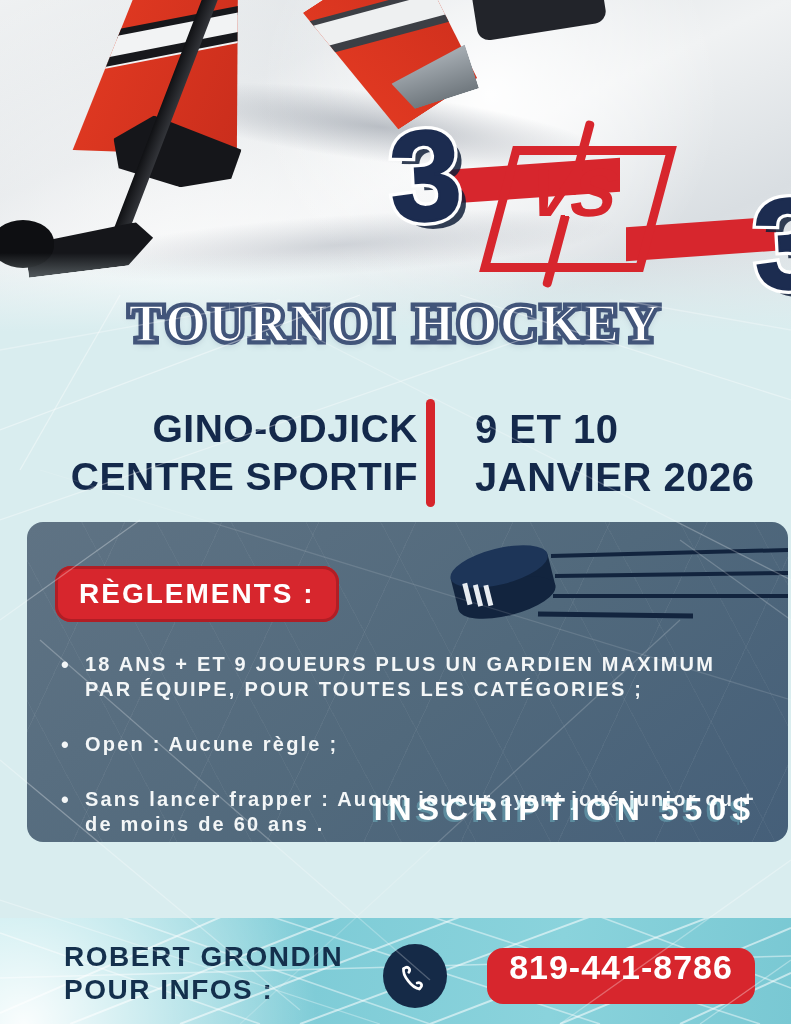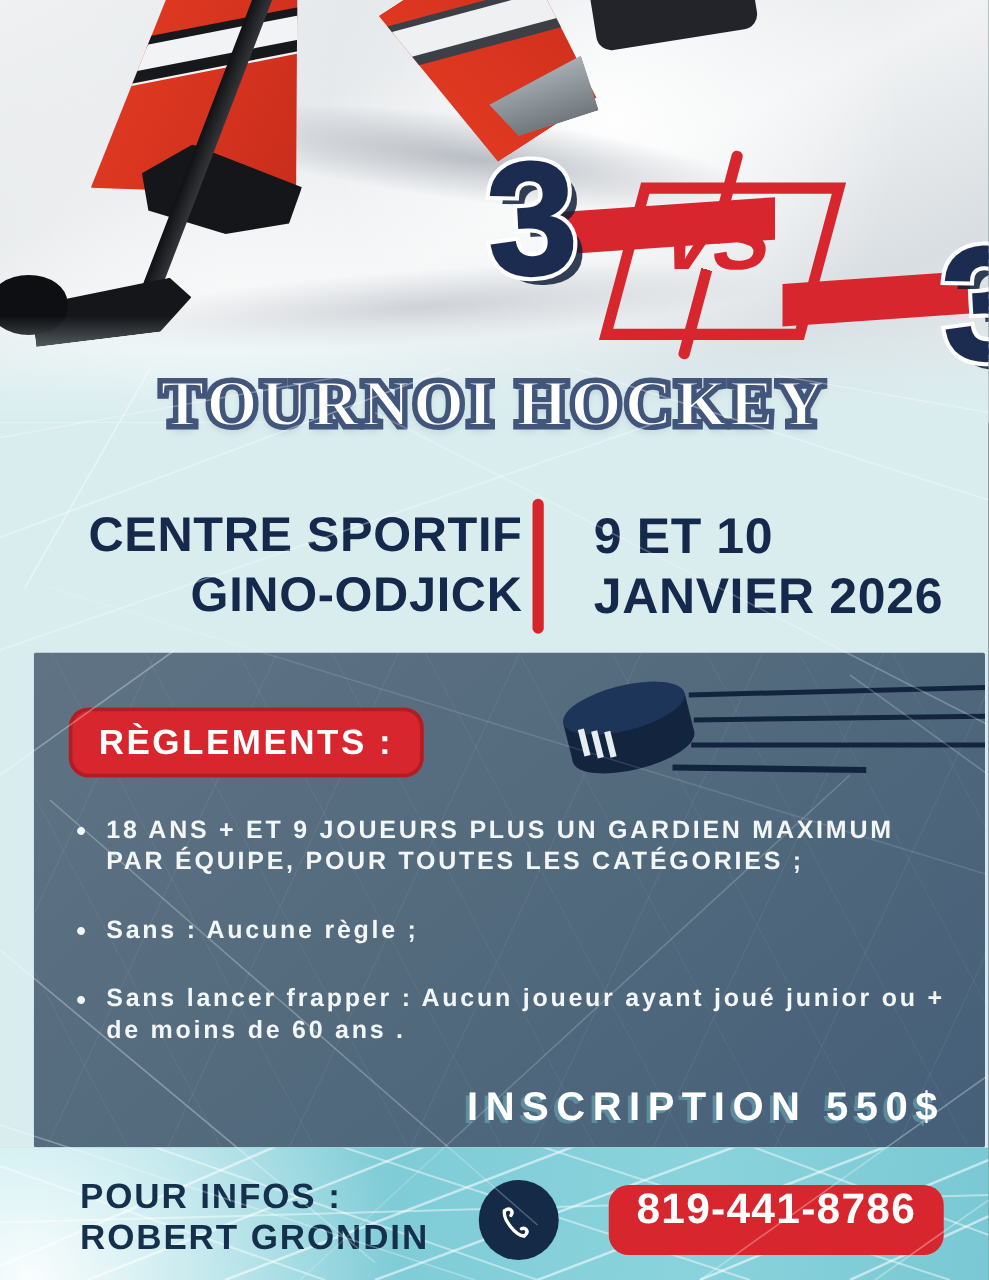--- a/index.html
+++ b/index.html
@@ -72,21 +72,21 @@
   .title .layer-front{position:relative;color:#ffffff;-webkit-text-stroke:1.6px #42557a;}
 
   
   .info-row{position:absolute;left:0;top:399px;width:100%;display:flex;align-items:center;}
   .venue{width:418px;text-align:right;padding-right:8px;color:#14294b;font-weight:700;
     font-size:39px;line-height:1.22;letter-spacing:.5px;}
   .divider{width:9px;height:108px;background:#d6252b;border-radius:5px;flex:none;}
   .dates{padding-left:40px;text-align:left;color:#14294b;font-weight:700;font-size:40px;line-height:1.2;letter-spacing:.5px;}
 
   
-  .card{position:absolute;left:27px;top:522px;width:761px;height:396px;border-radius:2px;overflow:hidden;
+  .card{position:absolute;left:27px;top:522px;width:761px;height:320px;border-radius:16px;overflow:hidden;
     background:
       repeating-linear-gradient(115deg, rgba(255,255,255,.05) 0 1px, rgba(255,255,255,0) 1px 88px),
       repeating-linear-gradient(62deg, rgba(255,255,255,.04) 0 1px, rgba(255,255,255,0) 1px 66px),
       linear-gradient(140deg,#5f7384,#51697c 55%,#455f79);}
   .puck-icon{position:absolute;right:0;top:18px;width:345px;height:92px;}
   .badge-row{margin:44px 0 0 28px;}
   .badge{display:inline-block;background:#d7262d;color:#fff;font-weight:700;font-size:28px;
     letter-spacing:2px;padding:12px 24px;border-radius:16px;box-shadow:inset 0 0 0 3px #b01e25;}
   .rules{margin:20px 28px 0 34px;padding:0;list-style:none;color:#f3f6f7;font-weight:700;
     font-size:20px;letter-spacing:2.2px;line-height:1.25;}
@@ -154,22 +154,22 @@
     </div>
   </div>
 
   <div class="title layered" style="display:block;">
     <span class="layer-back">TOURNOI HOCKEY</span>
     <span class="layer-front">TOURNOI HOCKEY</span>
   </div>
 
   <div class="info-row">
     <div class="venue">
+      <div>GINO-ODJICK</div>
       <div>CENTRE SPORTIF</div>
-      <div>GINO-ODJICK</div>
     </div>
     <div class="divider"></div>
     <div class="dates">
       <div>9 ET 10</div>
       <div>JANVIER 2026</div>
     </div>
   </div>
 
   <div class="card">
     <svg class="puck-icon" viewBox="0 0 345 92">
@@ -184,21 +184,21 @@
         <rect x="20" y="34" width="5" height="22" fill="#e8edf2"></rect>
         <rect x="30" y="38" width="5" height="22" fill="#e8edf2"></rect>
         <rect x="40" y="41" width="5" height="21" fill="#e8edf2"></rect>
       </g>
     </svg>
     <div class="badge-row">
       <span class="badge">RÈGLEMENTS :</span>
     </div>
     <ul class="rules">
       <li>18 ANS + ET 9 JOUEURS PLUS UN GARDIEN MAXIMUM PAR ÉQUIPE, POUR TOUTES LES CATÉGORIES ;</li>
-      <li>Sans : Aucune règle ;</li>
+      <li>Open : Aucune règle ;</li>
       <li>Sans lancer frapper : Aucun joueur ayant joué junior ou + de moins de 60 ans .</li>
     </ul>
     <div class="price">INSCRIPTION 550$</div>
   </div>
 
   <div class="bottom">
     <svg class="net-lines" viewBox="0 0 791 106" preserveAspectRatio="none">
       <g stroke="#ffffff" stroke-width="2" stroke-opacity="0.55">
         <line x1="0" y1="95" x2="230" y2="-5"></line>
           <line x1="70" y1="106" x2="350" y2="-5"></line>
@@ -211,22 +211,22 @@
       <g stroke="#ffffff" stroke-width="1.6" stroke-opacity="0.45">
         <line x1="0" y1="15" x2="260" y2="106"></line>
           <line x1="110" y1="-5" x2="430" y2="106"></line>
         <line x1="260" y1="-5" x2="600" y2="106"></line>
           <line x1="420" y1="-5" x2="760" y2="106"></line>
         <line x1="590" y1="-5" x2="791" y2="70"></line>
           <line x1="0" y1="60" x2="791" y2="38"></line>
       </g>
     </svg>
     <div class="contact-info">
+      <div>ROBERT GRONDIN</div>
       <div>POUR INFOS :</div>
-      <div>ROBERT GRONDIN</div>
     </div>
     <div class="phone-circle">
       <svg viewBox="0 0 48 48" width="36" height="36">
         <g fill="none" stroke="#ffffff" stroke-width="3.6" stroke-linecap="round" transform="rotate(-38 24 24)">
           <path d="M18 7 c-7 6 -7 28 0 34"></path>
           <path d="M18 7 c3.5 0 6 1.5 6 4 c0 2 -1.5 3.5 -3.5 4"></path>
           <path d="M18 41 c3.5 0 6 -1.5 6 -4 c0 -2 -1.5 -3.5 -3.5 -4"></path>
         </g>
       </svg>
     </div>

